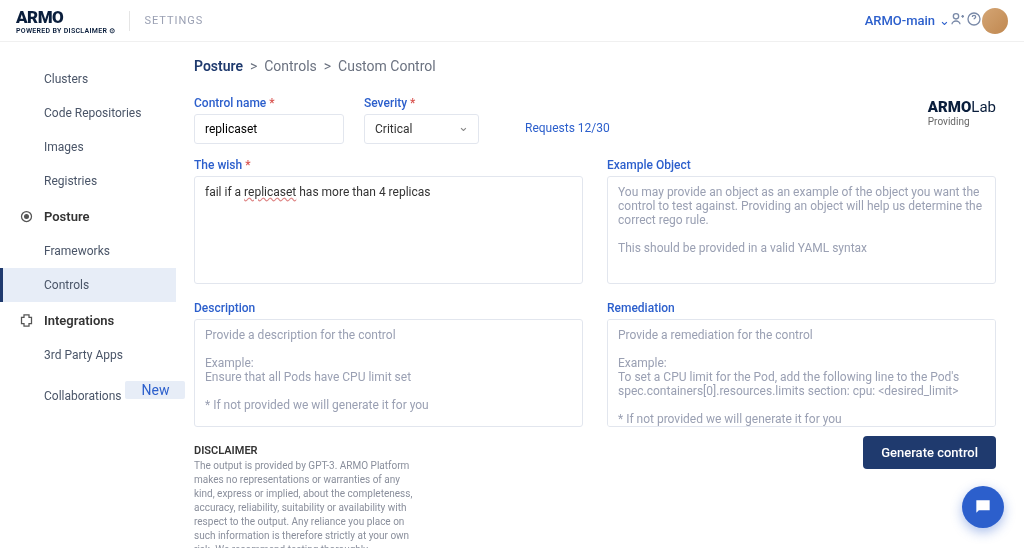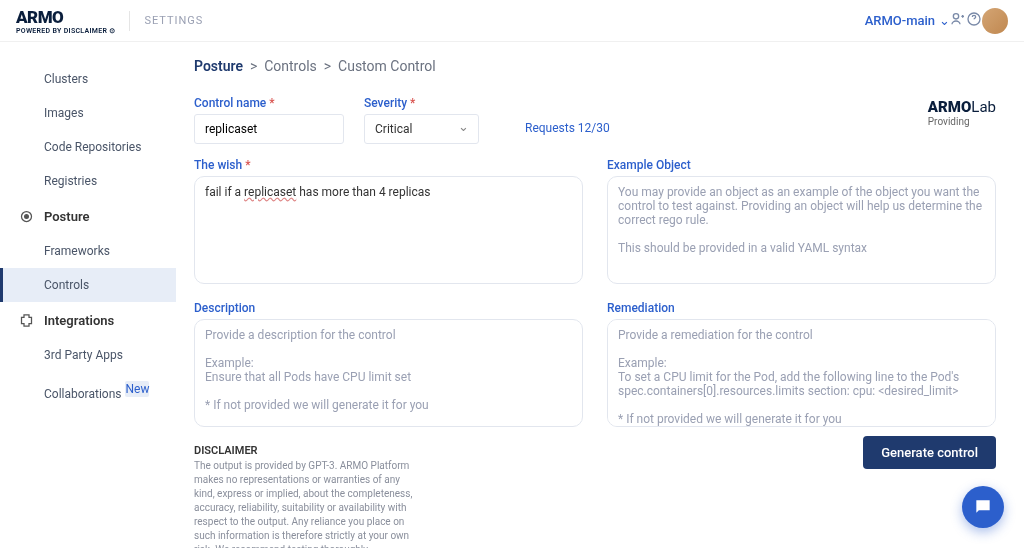--- a/index.html
+++ b/index.html
@@ -12,40 +12,40 @@
 .header-right{margin-left:auto;display:flex;align-items:center;gap:0}
 .ws{color:#2c5fcc;font-size:13px;font-weight:500;display:flex;align-items:center;gap:4px;cursor:pointer}
 .hicon{color:#7a8aa8;cursor:pointer}
 .avatar{width:26px;height:26px;border-radius:50%;background:linear-gradient(135deg,#d4a574,#c08850);cursor:pointer}
 .layout{display:flex;height:506px}
 .sidebar{width:176px;padding-top:20px}
 .sgroup{font-weight:600;color:#333;font-size:13px;padding:10px 18px;display:flex;align-items:center;gap:10px}
 .sitem{padding:10px 18px 10px 44px;color:#4a5568;font-size:12px;cursor:pointer}
 .sitem.active{background:#e7edf7;border-left:3px solid #1f3a6e;padding-left:41px}
 .sicon{width:16px;height:16px;display:inline-flex;align-items:center;justify-content:center}
-.new-tag{font-size:12px;background:#e7edf7;color:#2c5fcc;padding:1px 0;border-radius:2px;margin-left:4px;vertical-align:super}
+.new-tag{font-size:14px;background:#e7edf7;color:#2c5fcc;padding:1px 16px;border-radius:2px;margin-left:4px;vertical-align:super}
 .main{flex:1;padding:16px 28px 28px 18px;overflow-y:auto;position:relative}
 .crumbs{color:#6b7280;font-size:14px;margin-bottom:22px}
 .crumbs .cur{color:#1f3a6e;font-weight:600}
 .crumbs a{color:#6b7280;text-decoration:none}
 .row{display:flex;gap:20px;align-items:flex-start;margin-bottom:14px}
 .field{display:flex;flex-direction:column}
 .label{color:#2c5fcc;font-size:12px;margin-bottom:4px;font-weight:500}
 .req{color:#d9534f}
 .input,.select{border:1px solid #e2e6ee;border-radius:3px;padding:6px 10px;font-size:12px;background:#fff;height:30px}
 .input{width:150px}
 .select{width:115px;appearance:none;color:#333;background-image:none;position:relative}
 .select-wrap{position:relative;display:inline-block}
 .select-wrap::after{content:"⌄";position:absolute;right:10px;top:5px;color:#888;pointer-events:none}
 .requests{color:#2c5fcc;font-size:12px;margin-left:26px;align-self:center;margin-top:16px}
 .armolab{position:absolute;right:28px;top:56px;text-align:left}
 .armolab .t1{font-weight:900;font-size:15px;color:#0a1e3c}
 .armolab .t1 span{font-weight:400}
 .armolab .t2{font-size:10px;color:#666}
-.textarea{border:1px solid #e2e6ee;border-radius:10px;padding:8px 10px;font-size:12px;background:#fff;resize:none;width:100%;font-family:inherit;color:#333}
+.textarea{border:1px solid #e2e6ee;border-radius:3px;padding:8px 10px;font-size:12px;background:#fff;resize:none;width:100%;font-family:inherit;color:#333}
 .textarea::placeholder{color:#9aa0b3}
 .textarea.tall{height:108px}
 .textarea.med{height:108px}
 .col2{display:flex;gap:24px}
 .col{flex:1}
 .wish-val{font-size:12px}
 .underl{text-decoration:underline wavy rgba(200,50,50,0.6)}
 .disc{margin-top:14px;max-width:220px}
 .disc-h{font-weight:600;font-size:11px;color:#333;margin-bottom:2px}
 .disc-t{font-size:10px;color:#8a8f9c;line-height:1.4}
@@ -83,22 +83,22 @@
           <path d="M9.5 9a2.5 2.5 0 115 0c0 1.5-2.5 2-2.5 3.5M12 17h0"></path>
         </svg>
     </span>
     <div class="avatar"></div>
   </div>
 </div>
 
 <div class="layout">
   <div class="sidebar">
     <div class="sitem">Clusters</div>
+    <div class="sitem">Code Repositories</div>
     <div class="sitem">Images</div>
-    <div class="sitem">Code Repositories</div>
     <div class="sitem">Registries</div>
 
     <div class="sgroup">
       <span class="sicon">
         <svg width="15" height="15" viewBox="0 0 24 24" fill="none" stroke="#555" stroke-width="2">
             <circle cx="12" cy="12" r="8"></circle>
             <circle cx="12" cy="12" r="3" fill="#555"></circle>
           </svg>
       </span>
       <span>Posture</span>

